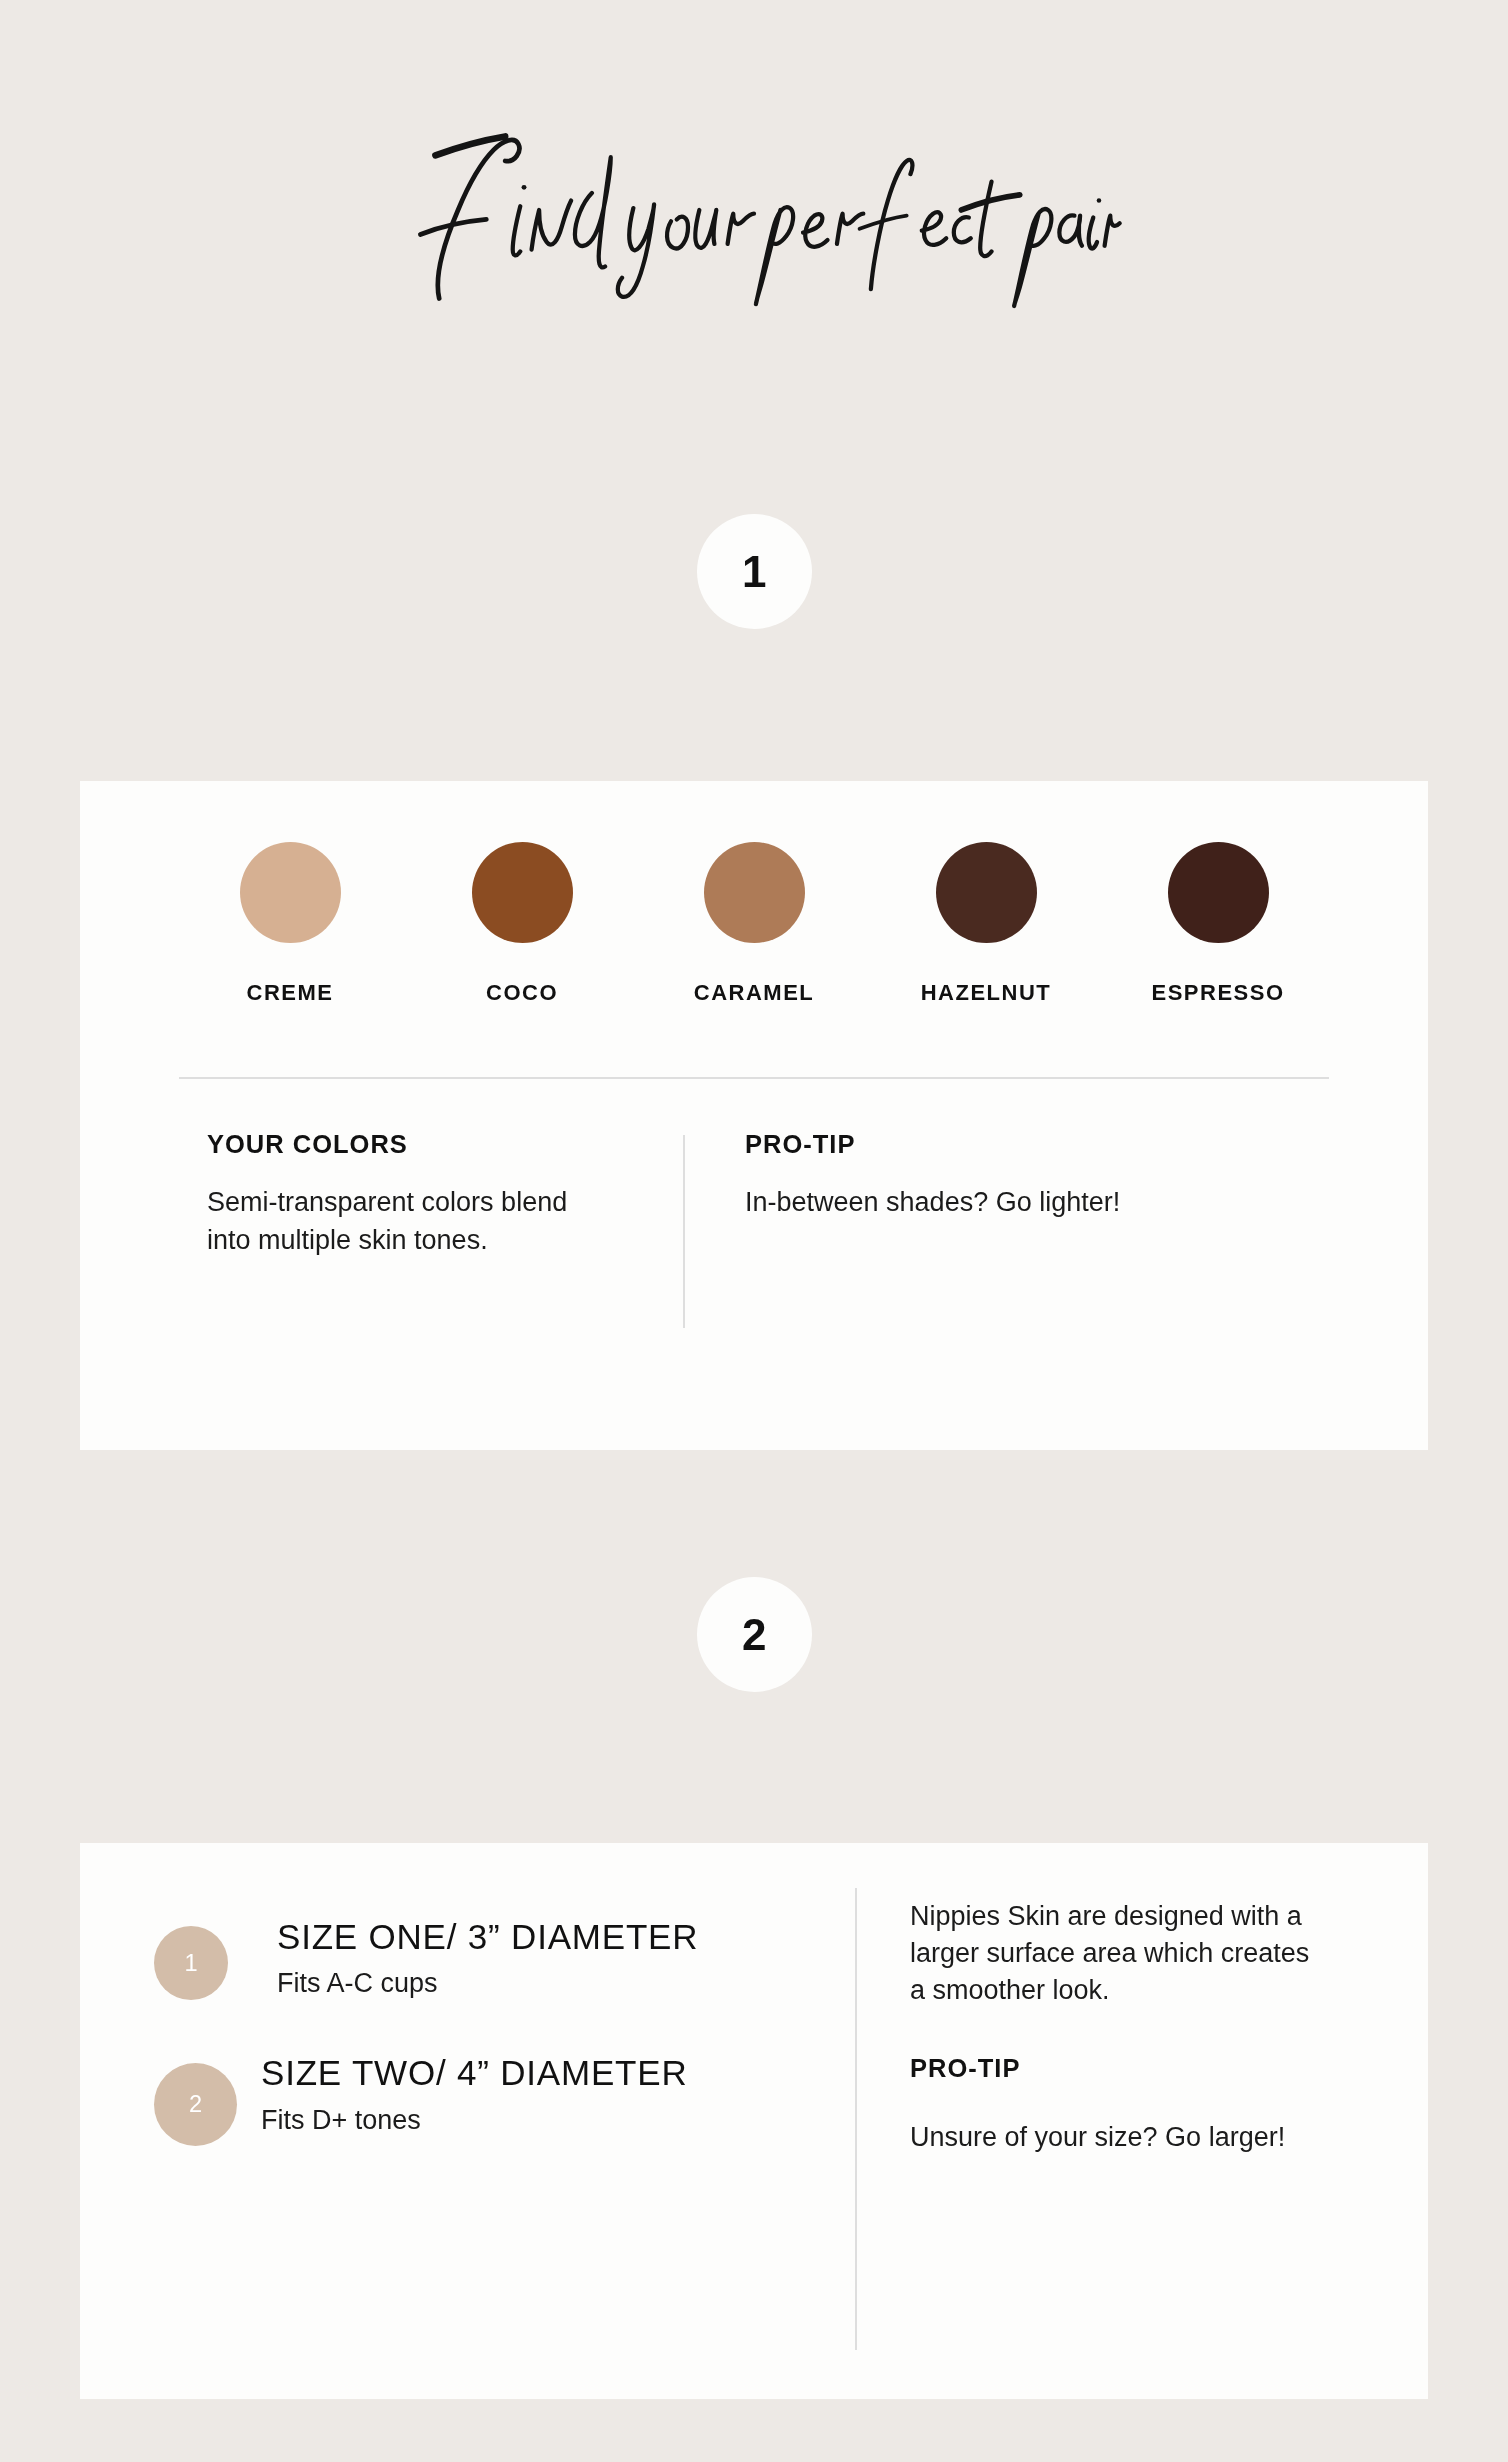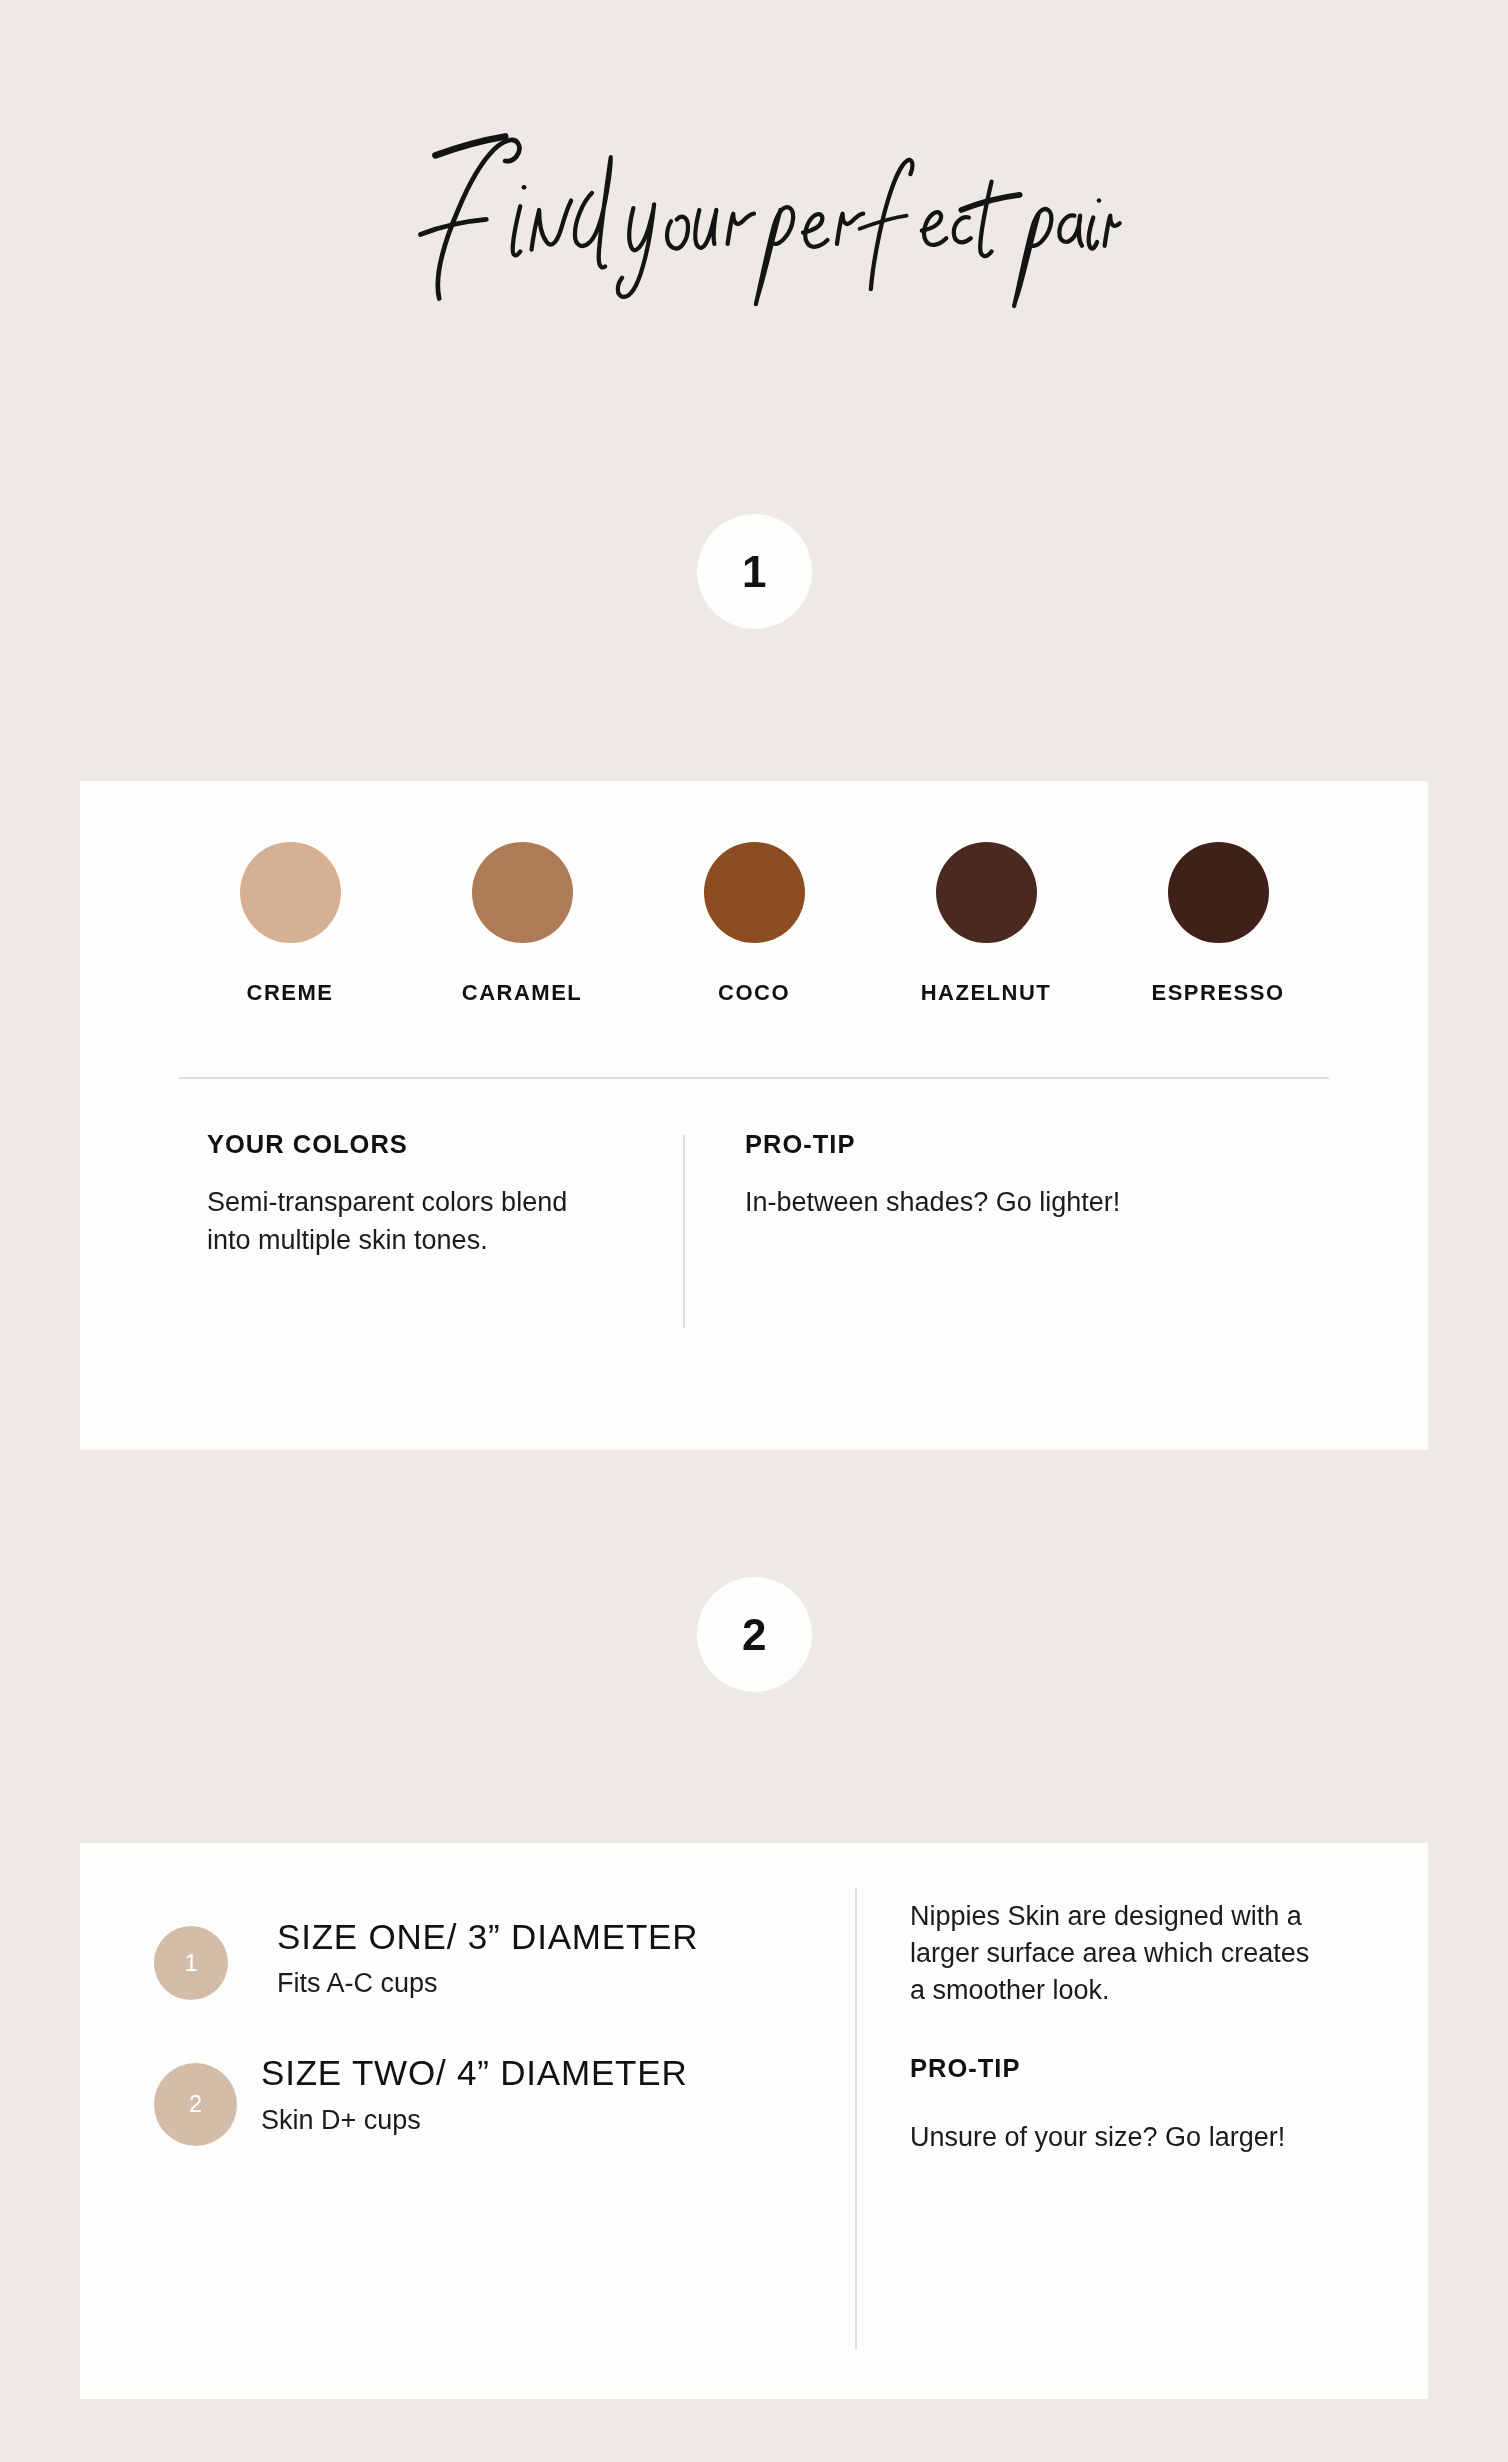--- a/index.html
+++ b/index.html
@@ -293,26 +293,26 @@
 
 
   <div class="card" id="card-color">
 
     <div class="swatch-row">
       <div class="swatch">
         <div class="swatch-dot" style="background:#d6b092"></div>
         <div class="swatch-label">CREME</div>
       </div>
       <div class="swatch">
+        <div class="swatch-dot" style="background:#8b4c22"></div>
+        <div class="swatch-label">COCO</div>
+      </div>
+      <div class="swatch">
         <div class="swatch-dot" style="background:#ae7b57"></div>
         <div class="swatch-label">CARAMEL</div>
-      </div>
-      <div class="swatch">
-        <div class="swatch-dot" style="background:#8b4c22"></div>
-        <div class="swatch-label">COCO</div>
       </div>
       <div class="swatch">
         <div class="swatch-dot" style="background:#4a2a20"></div>
         <div class="swatch-label">HAZELNUT</div>
       </div>
       <div class="swatch">
         <div class="swatch-dot" style="background:#40211a"></div>
         <div class="swatch-label">ESPRESSO</div>
       </div>
     </div>
@@ -349,21 +349,21 @@
           <div class="size-sub">Fits A-C cups</div>
         </div>
       </div>
 
       <div class="size-item two">
         <div class="size-circle two">
           <span>2</span>
         </div>
         <div class="size-text">
           <div class="size-title">SIZE TWO/ 4” DIAMETER</div>
-          <div class="size-sub">Skin D+ cups</div>
+          <div class="size-sub">Fits D+ tones</div>
         </div>
       </div>
     </div>
 
     <div class="size-vrule"></div>
 
     <div class="size-right">
       <div class="para">Nippies Skin are designed with a larger surface area which creates a smoother look.</div>
       <div class="info-title">PRO-TIP</div>
       <div class="tip">Unsure of your size? Go larger!</div>

